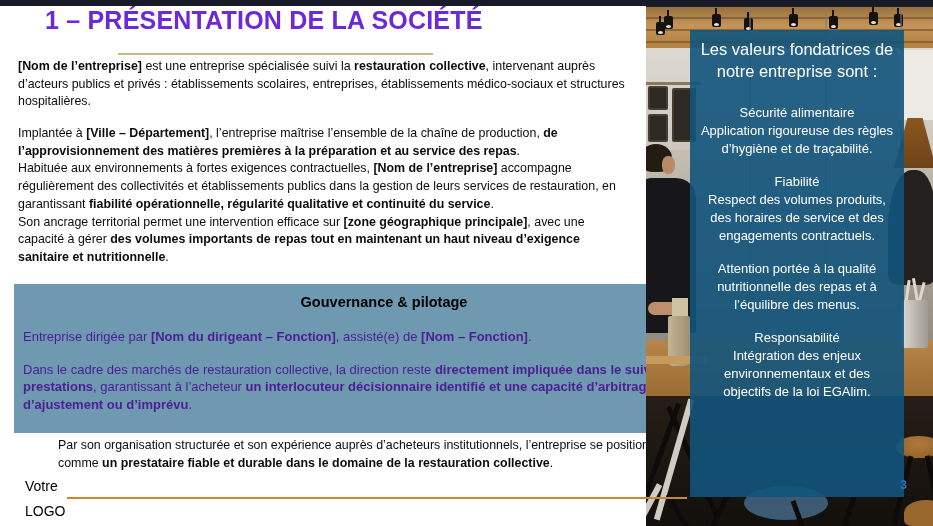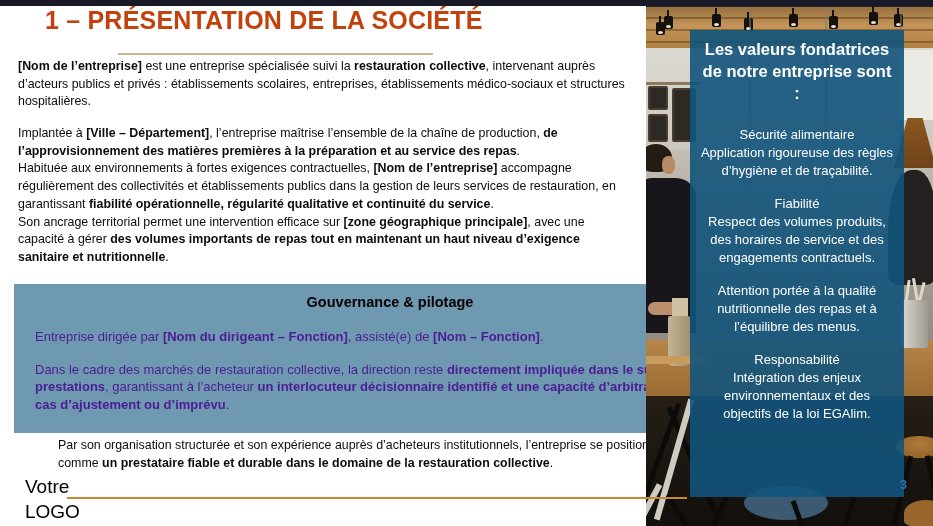--- a/index.html
+++ b/index.html
@@ -3,56 +3,56 @@
 <meta charset="utf-8">
 <style>
   * { margin:0; padding:0; box-sizing:border-box; }
   html,body { width:933px; height:526px; }
   body { font-family:"Liberation Sans", sans-serif; background:#ffffff; overflow:hidden; }
   .slide { position:relative; width:933px; height:526px; background:#ffffff; overflow:hidden; }
 
   .top-bar { position:absolute; top:0; left:0; width:100%; height:6px; background:#191a28; z-index:5; }
 
   .title { position:absolute; top:6px; left:45px; font-size:25px; font-weight:700;
-           color:#c2410c; letter-spacing:.2px; white-space:nowrap; }
+           color:#6d28d9; letter-spacing:.2px; white-space:nowrap; }
   .title-rule { position:absolute; top:53px; left:118px; width:315px; height:2px; background:#c9b689; }
 
   .para { position:absolute; left:18px; width:612px; font-size:12.4px; line-height:17.7px; color:#0c0c0c; }
   .p1 { top:58px; }
   .p2 { top:125px; }
   .p3 { top:437px;margin-left:40px; }
   .bold { font-weight:700; }
 
   .gov-box { position:absolute; left:14px; top:284px; width:740px; height:149px;
-             background:#6e99b1; padding:10px 9px 0 21px; }
+             background:#6e99b1; padding:10px 9px 0 9px; }
   .gov-title { text-align:center; font-weight:700; font-size:14.5px; color:#000; margin-bottom:18px; }
   .gov-para { font-size:13px; line-height:17.7px; color:#4c1d95; margin-bottom:15px; }
 
-  .logo-ph { position:absolute; left:25px; top:474px; font-size:19px; line-height:25px; color:#000; z-index:7; }
+  .logo-ph { position:absolute; left:25px; top:474px; font-size:14px; line-height:25px; color:#000; z-index:7; }
   .bottom-rule { position:absolute; top:497px; left:67px; width:620px; height:2px; background:#c8882e; z-index:6; }
 
   
   .photo { position:absolute; left:646px; top:0; width:287px; height:526px; overflow:hidden; background:#9a9187; }
   .photo-art { position:absolute; inset:-3px; filter:blur(.7px); }
   .photo-art > div { position:absolute; }
   .band { left:0; width:110%; }
 
   .spot { width:9px; height:13px; background:#15110d; border-radius:2px; }
   .spot::before { content:""; position:absolute; left:3px; top:-6px; width:2px; height:6px; background:#15110d; }
   .spot::after { content:""; position:absolute; left:2px; bottom:1px; width:5px; height:3px; background:#e8e4da; border-radius:50%; }
   .vline { width:2px; background:rgba(125,122,114,.55); }
   .board { background:#2d2a25; border:2px solid #473d31; border-radius:2px; }
   .leg { width:5px; background:#0d0b09; }
   .leg-light { width:6px; background:#cfccc4; }
 
   
   .values-panel { position:absolute; left:44px; top:30px; width:214px; height:467px;
                   background:rgba(18,84,124,0.9); color:#ffffff; text-align:center;
                   padding:8px 10px; z-index:3; }
-  .vp-heading { font-size:16.5px; font-weight:700; line-height:22px; margin-bottom:22px; }
+  .vp-heading { font-size:16.5px; font-weight:400; line-height:22px; margin-bottom:22px; }
   .vp-item { margin-bottom:15px; }
   .vp-item-title { font-weight:400; font-size:13px; line-height:18px; }
   .vp-item-desc { font-size:13px; line-height:18px; }
 
   .page-num { position:absolute; left:254px; top:478px; font-size:12.5px; font-weight:700;
               color:#2e74b5; z-index:4; }
 </style>
 </head>
 <body>
 

